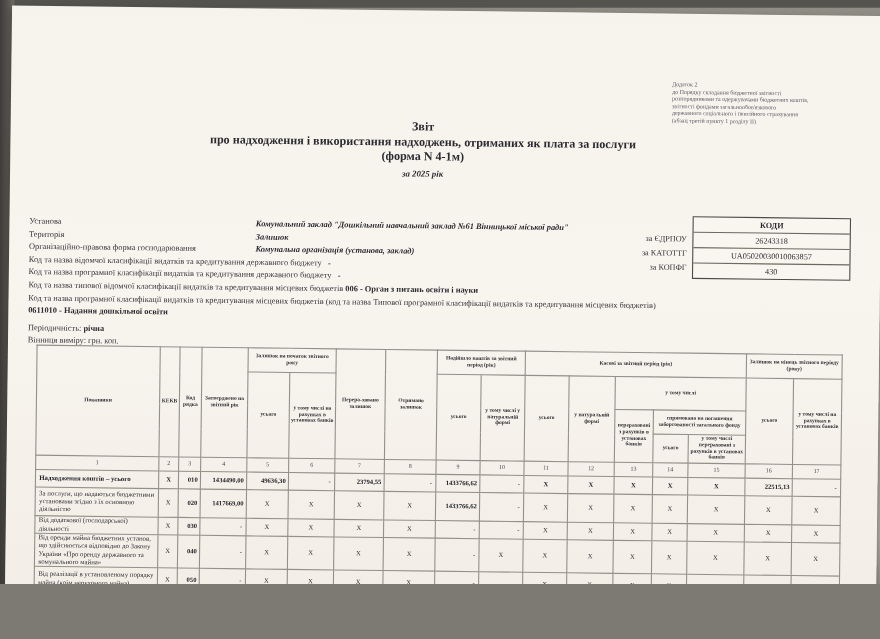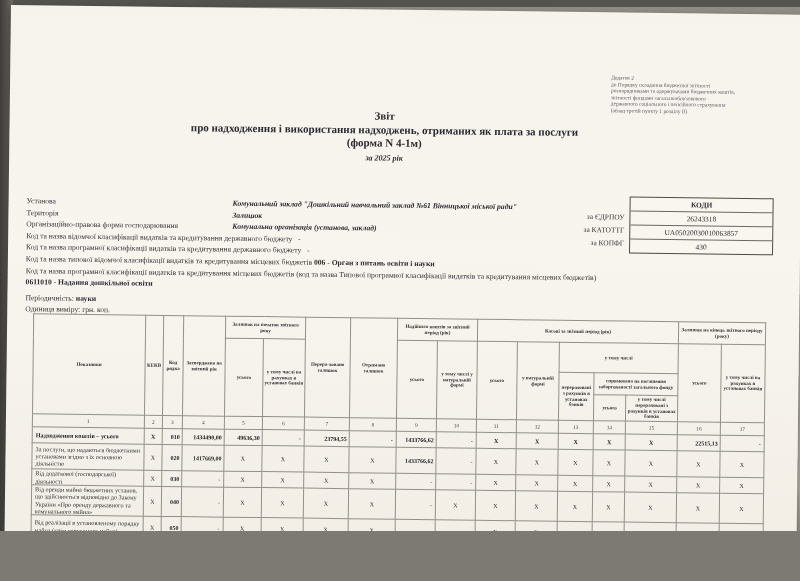--- a/index.html
+++ b/index.html
@@ -101,24 +101,24 @@
       <p class="kod-line">
         <span>Код та назва типової відомчої класифікації видатків та кредитування місцевих бюджетів</span>
         <span class="kod-value">006 - Орган з питань освіти і науки</span>
       </p>
       <p class="kod-line">
         <span>Код та назва програмної класифікації видатків та кредитування місцевих бюджетів (код та назва Типової програмної класифікації видатків та кредитування місцевих бюджетів)</span>
         <span class="kod-value">0611010 - Надання дошкільної освіти</span>
       </p>
       <div class="period">
         <span>Періодичність:</span>
-        <span class="bold-val">науки</span>
+        <span class="bold-val">річна</span>
       </div>
       <div>
-        <span>Одиниця виміру:</span>
+        <span>Вінниця виміру:</span>
         <span>грн. коп.</span>
       </div>
     </div>
 
     <div class="codes-labels">
       <div>за ЄДРПОУ</div>
       <div>за КАТОТТГ</div>
       <div>за КОПФГ</div>
     </div>
     <div class="codes-box">

